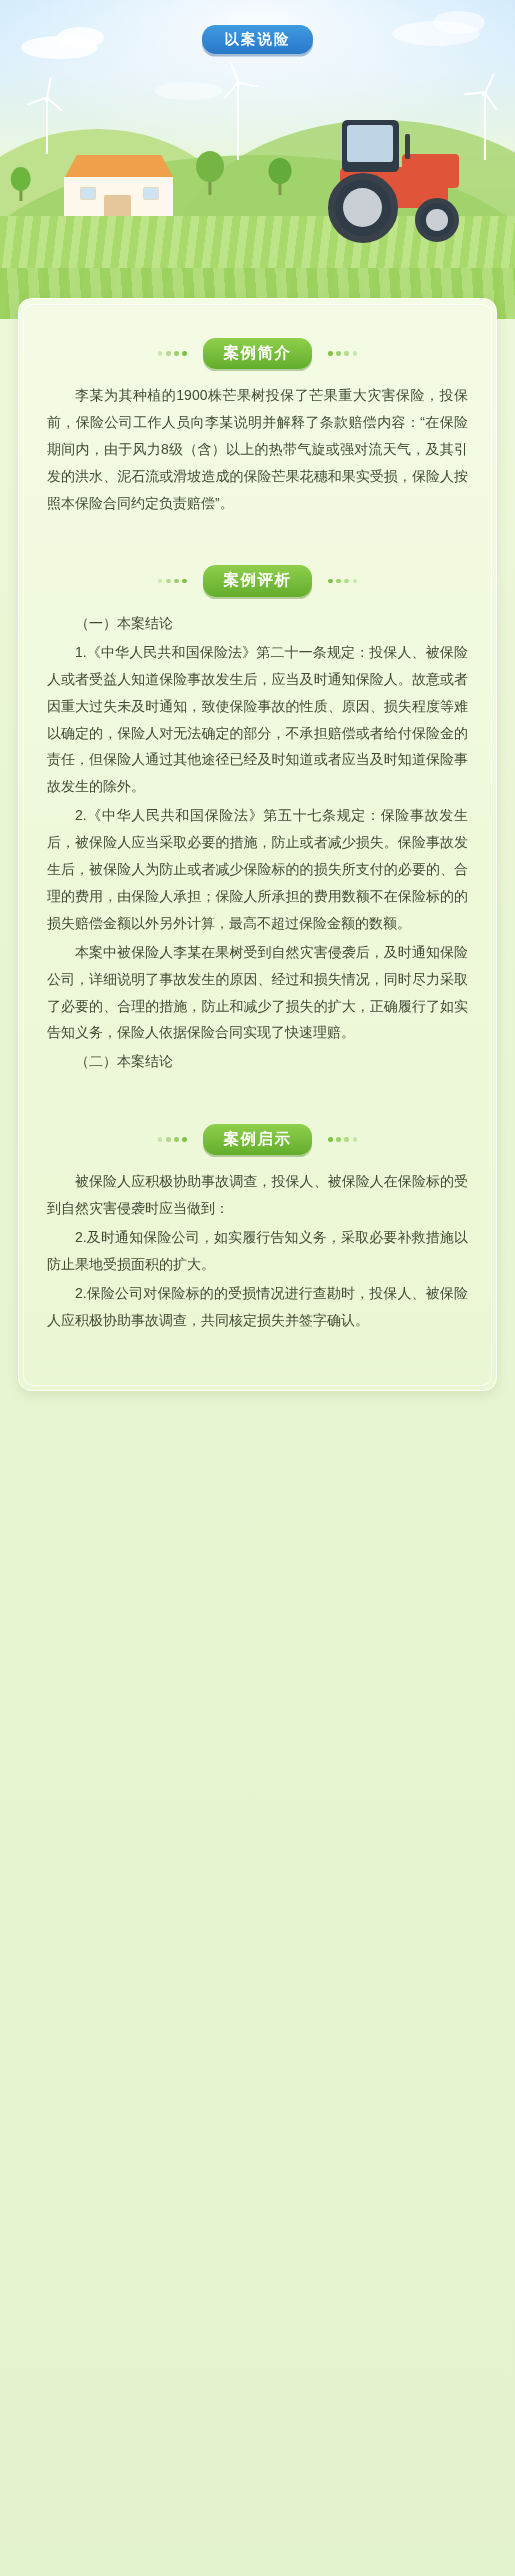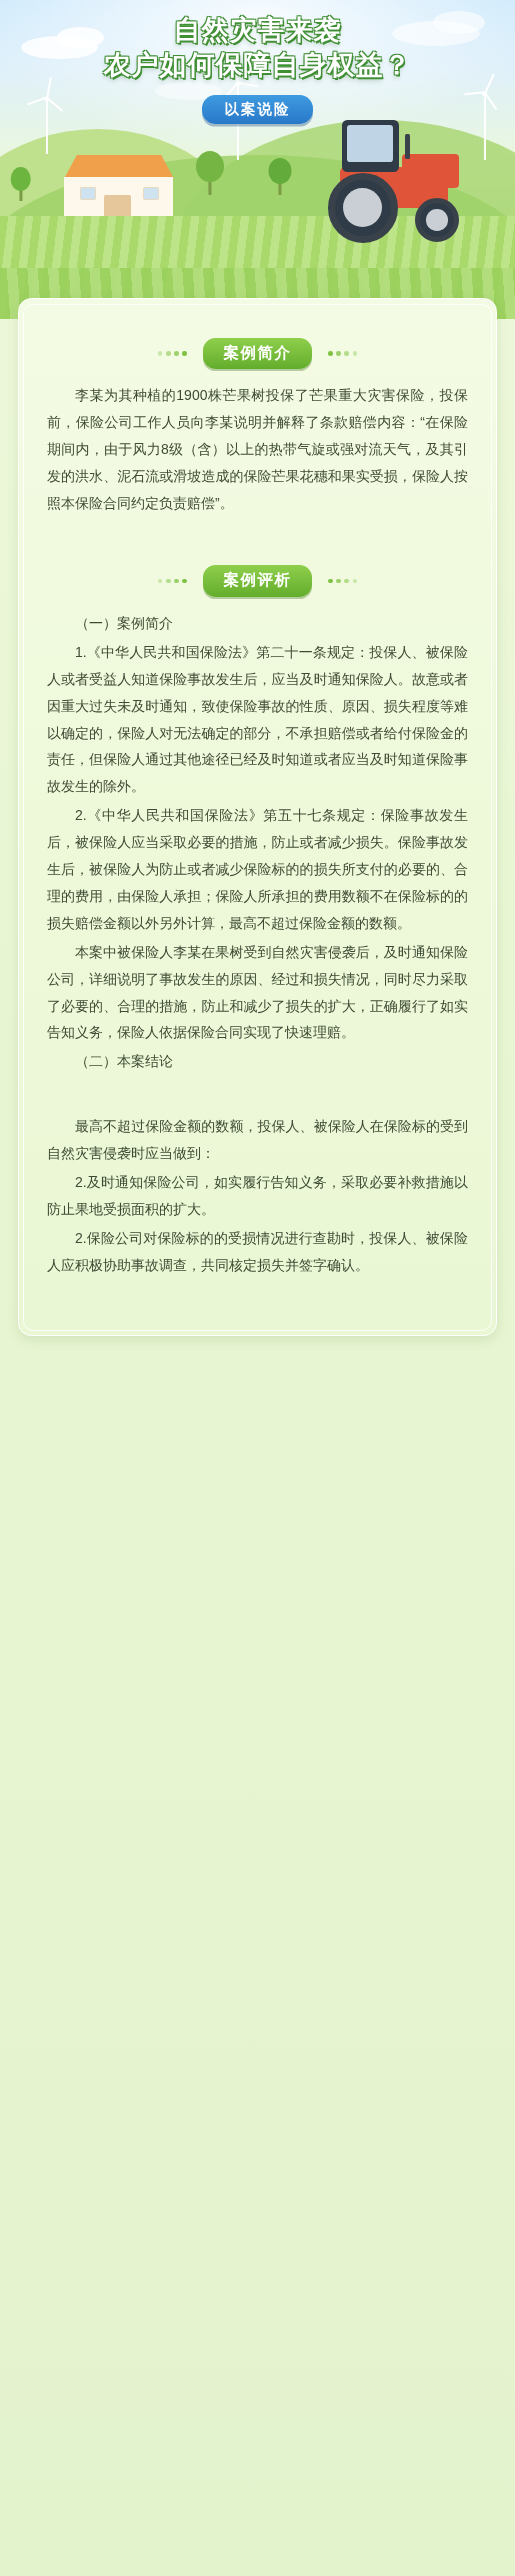--- a/index.html
+++ b/index.html
@@ -218,24 +218,20 @@
       <div class="tr-cabin"></div>
       <div class="tr-glass"></div>
       <div class="tr-exh"></div>
       <div class="wheel-back"></div>
       <div class="wheel-back-in"></div>
       <div class="wheel-front"></div>
       <div class="wheel-front-in"></div>
     </div>
 
     <div class="hero-title-wrap">
-      <div class="hero-title">
-        <span>自然灾害来袭</span>
-        <span class="l2">农户如何保障自身权益？</span>
-      </div>
       <div class="hero-tag">以案说险</div>
     </div>
   </div>
 
   <div class="card">
 
     <div class="section">
       <div class="section-head">
         <span class="dots">
             <i></i>
@@ -265,30 +261,45 @@
             <i></i>
           </span>
         <span class="pill">案例评析</span>
         <span class="dots r">
             <i></i>
             <i></i>
             <i></i>
             <i></i>
           </span>
       </div>
-      <p class="body">（一）案例简介</p>
+      <p class="body">（一）本案结论</p>
       <p class="body">1.《中华人民共和国保险法》第二十一条规定：投保人、被保险人或者受益人知道保险事故发生后，应当及时通知保险人。故意或者因重大过失未及时通知，致使保险事故的性质、原因、损失程度等难以确定的，保险人对无法确定的部分，不承担赔偿或者给付保险金的责任，但保险人通过其他途径已经及时知道或者应当及时知道保险事故发生的除外。</p>
       <p class="body">2.《中华人民共和国保险法》第五十七条规定：保险事故发生后，被保险人应当采取必要的措施，防止或者减少损失。保险事故发生后，被保险人为防止或者减少保险标的的损失所支付的必要的、合理的费用，由保险人承担；保险人所承担的费用数额不在保险标的的损失赔偿金额以外另外计算，最高不超过保险金额的数额。</p>
       <p class="body">本案中被保险人李某在果树受到自然灾害侵袭后，及时通知保险公司，详细说明了事故发生的原因、经过和损失情况，同时尽力采取了必要的、合理的措施，防止和减少了损失的扩大，正确履行了如实告知义务，保险人依据保险合同实现了快速理赔。</p>
       <p class="body">（二）本案结论</p>
     </div>
 
     <div class="spacer-lg"></div>
 
     <div class="section">
-      <p class="body">最高不超过保险金额的数额，投保人、被保险人在保险标的受到自然灾害侵袭时应当做到：</p>
+      <div class="section-head">
+        <span class="dots">
+            <i></i>
+            <i></i>
+            <i></i>
+            <i></i>
+          </span>
+        <span class="pill">案例启示</span>
+        <span class="dots r">
+            <i></i>
+            <i></i>
+            <i></i>
+            <i></i>
+          </span>
+      </div>
+      <p class="body">被保险人应积极协助事故调查，投保人、被保险人在保险标的受到自然灾害侵袭时应当做到：</p>
       <p class="body">2.及时通知保险公司，如实履行告知义务，采取必要补救措施以防止果地受损面积的扩大。</p>
       <p class="body">2.保险公司对保险标的的受损情况进行查勘时，投保人、被保险人应积极协助事故调查，共同核定损失并签字确认。</p>
     </div>
 
   </div>
 </div>
 
 
 </body></html>

